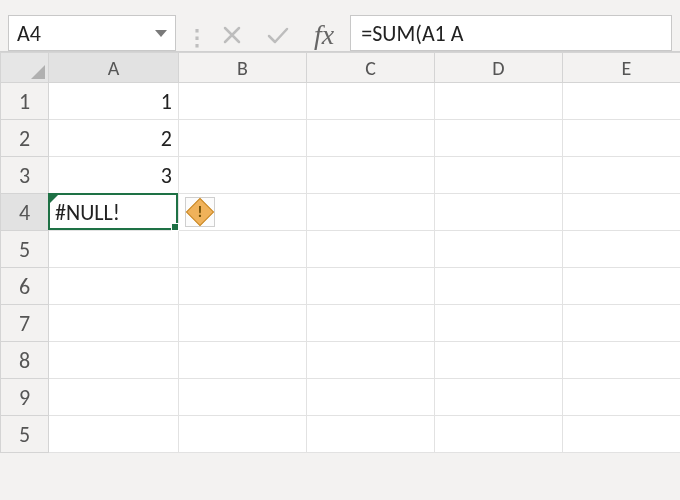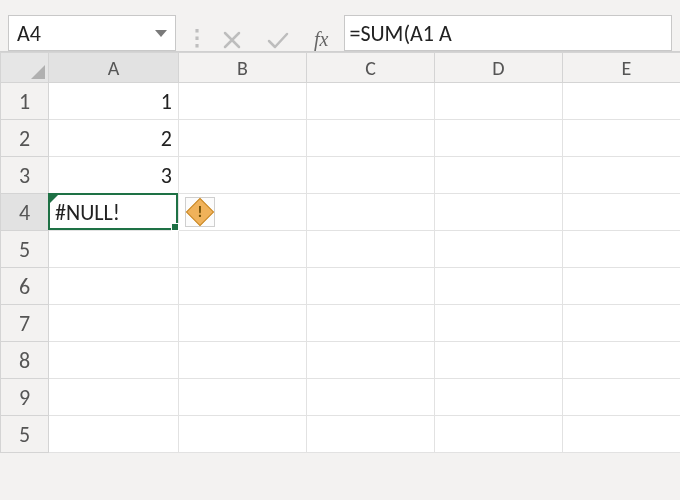--- a/index.html
+++ b/index.html
@@ -47,30 +47,30 @@
   .fb-btns {
     display: flex;
     align-items: center;
     gap: 24px;
     padding: 0 6px;
   }
   .fb-btns svg { display:block; }
   .fx {
     font-style: italic;
     font-family: "Times New Roman", serif;
-    font-size: 20px;
+    font-size: 28px;
     color: #666;
   }
   .formula-input {
     flex: 1;
     height: 36px;
     background: #fff;
     border: 1px solid #c8c8c8;
     font-size: 22px;
-    padding: 0 4px;
+    padding: 0 10px;
     display: flex;
     align-items: center;
     white-space: nowrap;
     overflow: hidden;
   }
 
   .grid-wrap {
     position: relative;
     background: #fff;
   }

